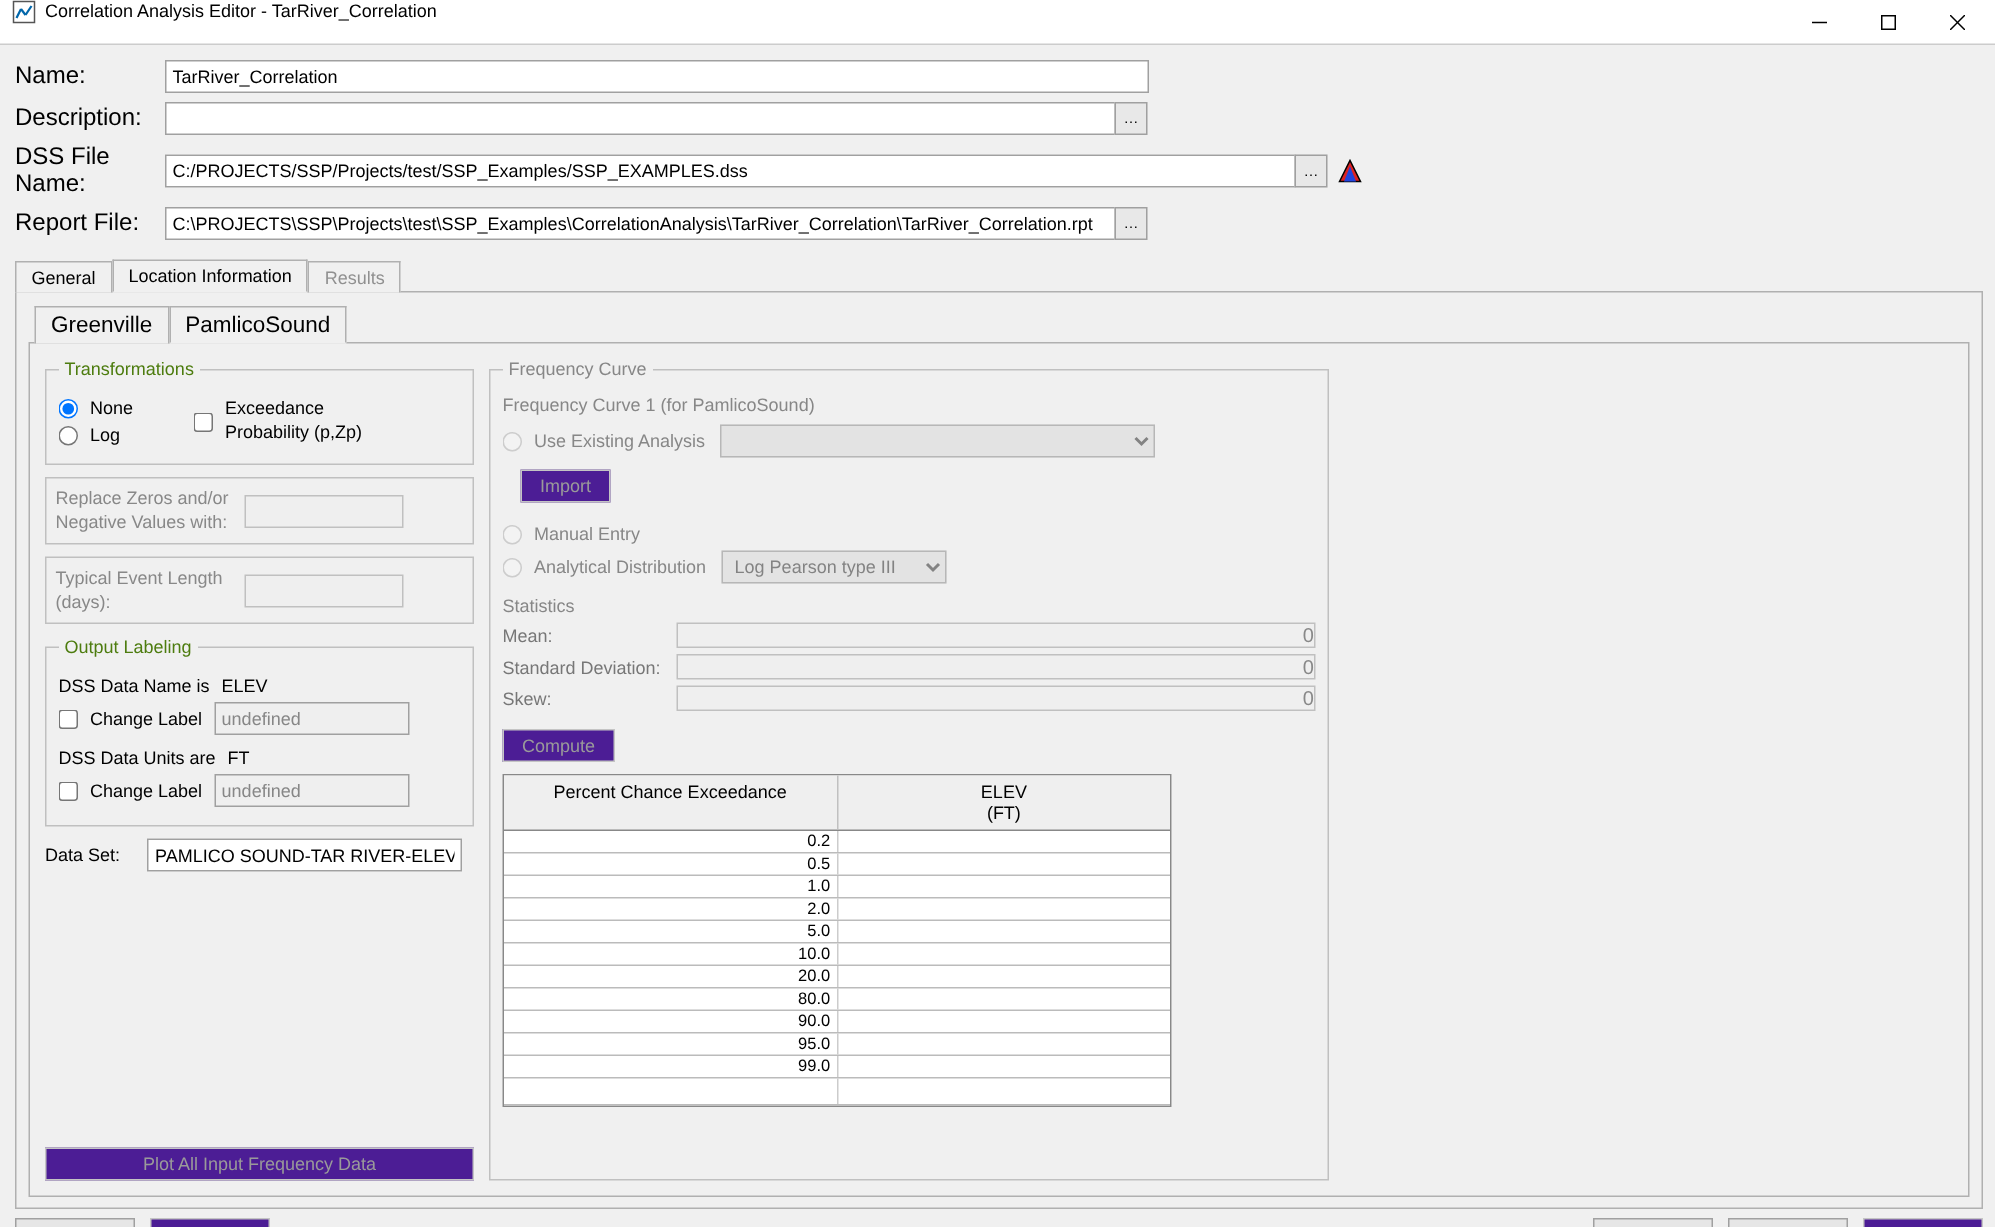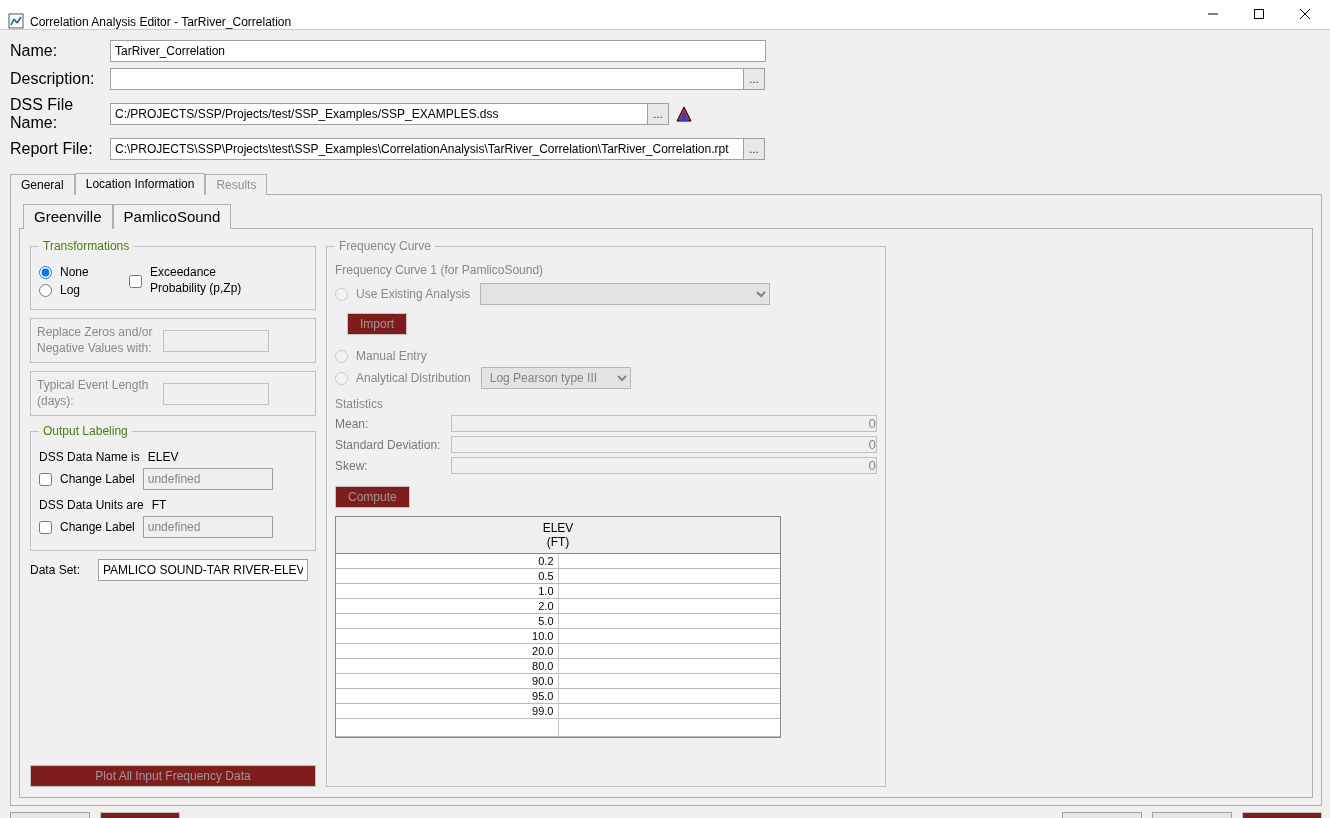--- a/index.html
+++ b/index.html
@@ -9,21 +9,21 @@
   background: #fff;
   color: #000;
   width: 1330px;
   height: 818px;
   overflow: hidden;
 }
 .titlebar {
   height: 30px;
   border-bottom: 1px solid #ccc;
   display: flex;
-  align-items: flex-end;
+  align-items: flex-start;
   padding: 0 2px 0 8px;
   background: #fff;
 }
 .titlebar .icon { width: 16px; height: 16px; margin-right: 6px; display:inline-block;}
 .titlebar .title { flex: 1; font-size: 12px; }
 .titlebar .wbtn { width: 46px; height: 30px; display:flex; align-items:center; justify-content:center; }
 .titlebar .wbtn svg { pointer-events:none; }
 .content {
   padding: 10px 8px 8px 10px;
   background: #f0f0f0;
@@ -62,21 +62,21 @@
 .cols { display:flex; gap:10px; height:100%; }
 .leftcol { width:286px; display:flex; flex-direction:column; }
 .midcol { width:560px; }
 .rightcol { flex:1; display:flex; align-items:center; justify-content:center; }
 fieldset { border:1px solid #c0c0c0; padding:8px; margin-bottom:8px; background:#f0f0f0; }
 fieldset legend { font-size:12px; padding:0 4px; color:#4d7c0f; }
 .radio-row { display:flex; align-items:center; gap:4px; font-size:12px; margin:4px 0; }
 input[type=radio], input[type=checkbox] { margin-right:4px; }
 .grayed { color:#878787; }
 .btn { border:1px solid #a0a0a0; background:#e6e6e6; padding:3px 12px; font-size:12px; }
-.btn.disabled { color:#9a9a9a; background:#7f1d1d; border-color:#c4c4c4; }
+.btn.disabled { color:#9a9a9a; background:#4c1d95; border-color:#c4c4c4; }
 select.combo { border:1px solid #a0a0a0; background:#e4e4e4; height:22px; font-size:12px; padding:0 4px; }
 select.combo.disabled { color:#555; background:#dedede; }
 .stat-row { display:flex; align-items:center; margin:4px 0;}
 .stat-row .slabel { width:116px; color:#777; }
 .stat-row input { flex:1; text-align:right; }
 .stat-row input[disabled]{ background:#efefef; color:#888; border:1px solid #c0c0c0;}
 .table { border:1px solid #888; background:#fff; width:446px;}
 .table .hdr { display:flex; background:#efefef; border-bottom:1px solid #888;}
 .table .hdr div { flex:1; border-right:1px solid #c0c0c0; text-align:center; padding:4px 0; font-size:12px; }
 .table .hdr div:last-child{border-right:none;}
@@ -134,21 +134,21 @@
     <span class="lbl">Name:</span>
     <input type="text" class="fld long" value="TarRiver_Correlation" style="">
   </div>
   <div class="form-row">
     <span class="lbl">Description:</span>
     <input type="text" class="fld" style="width: 634px;" value="">
     <button class="browse-btn">…</button>
   </div>
   <div class="form-row">
     <span class="lbl">DSS File Name:</span>
-    <input type="text" class="fld" style="width: 538px;" value="C:/PROJECTS/SSP/Projects/test/SSP_Examples/SSP_EXAMPLES.dss">
+    <input type="text" class="fld" style="width: 754px;" value="C:/PROJECTS/SSP/Projects/test/SSP_Examples/SSP_EXAMPLES.dss">
     <button class="browse-btn">…</button>
     <span class="plot-icon">
       <svg width="18" height="18">
           <polygon points="2,16 9,2 16,16" fill="#d22" stroke="#000"></polygon>
           <polygon points="5,16 9,6 13,16" fill="#24d"></polygon>
         </svg>
     </span>
   </div>
   <div class="form-row">
     <span class="lbl">Report File:</span>
@@ -269,20 +269,21 @@
                   <input type="text" disabled="" style="width: 328px;" value="0">
                 </div>
               <div class="stat-row">
                   <span class="slabel">Skew:</span>
                   <input type="text" disabled="" style="width: 328px;" value="0">
                 </div>
               <button class="btn disabled" style="margin:8px 0;">Compute</button>
 
               <div class="table">
                 <div class="hdr">
+                  <div><span>Percent Chance Exceedance</span></div>
                   <div><span>ELEV</span><br><span>(FT)</span></div>
                 </div>
                 <div id="table-body">
                     <div class="row">
                       <div>0.2</div>
                       <div></div>
                     </div>
                     <div class="row">
                       <div>0.5</div>
                       <div></div>

